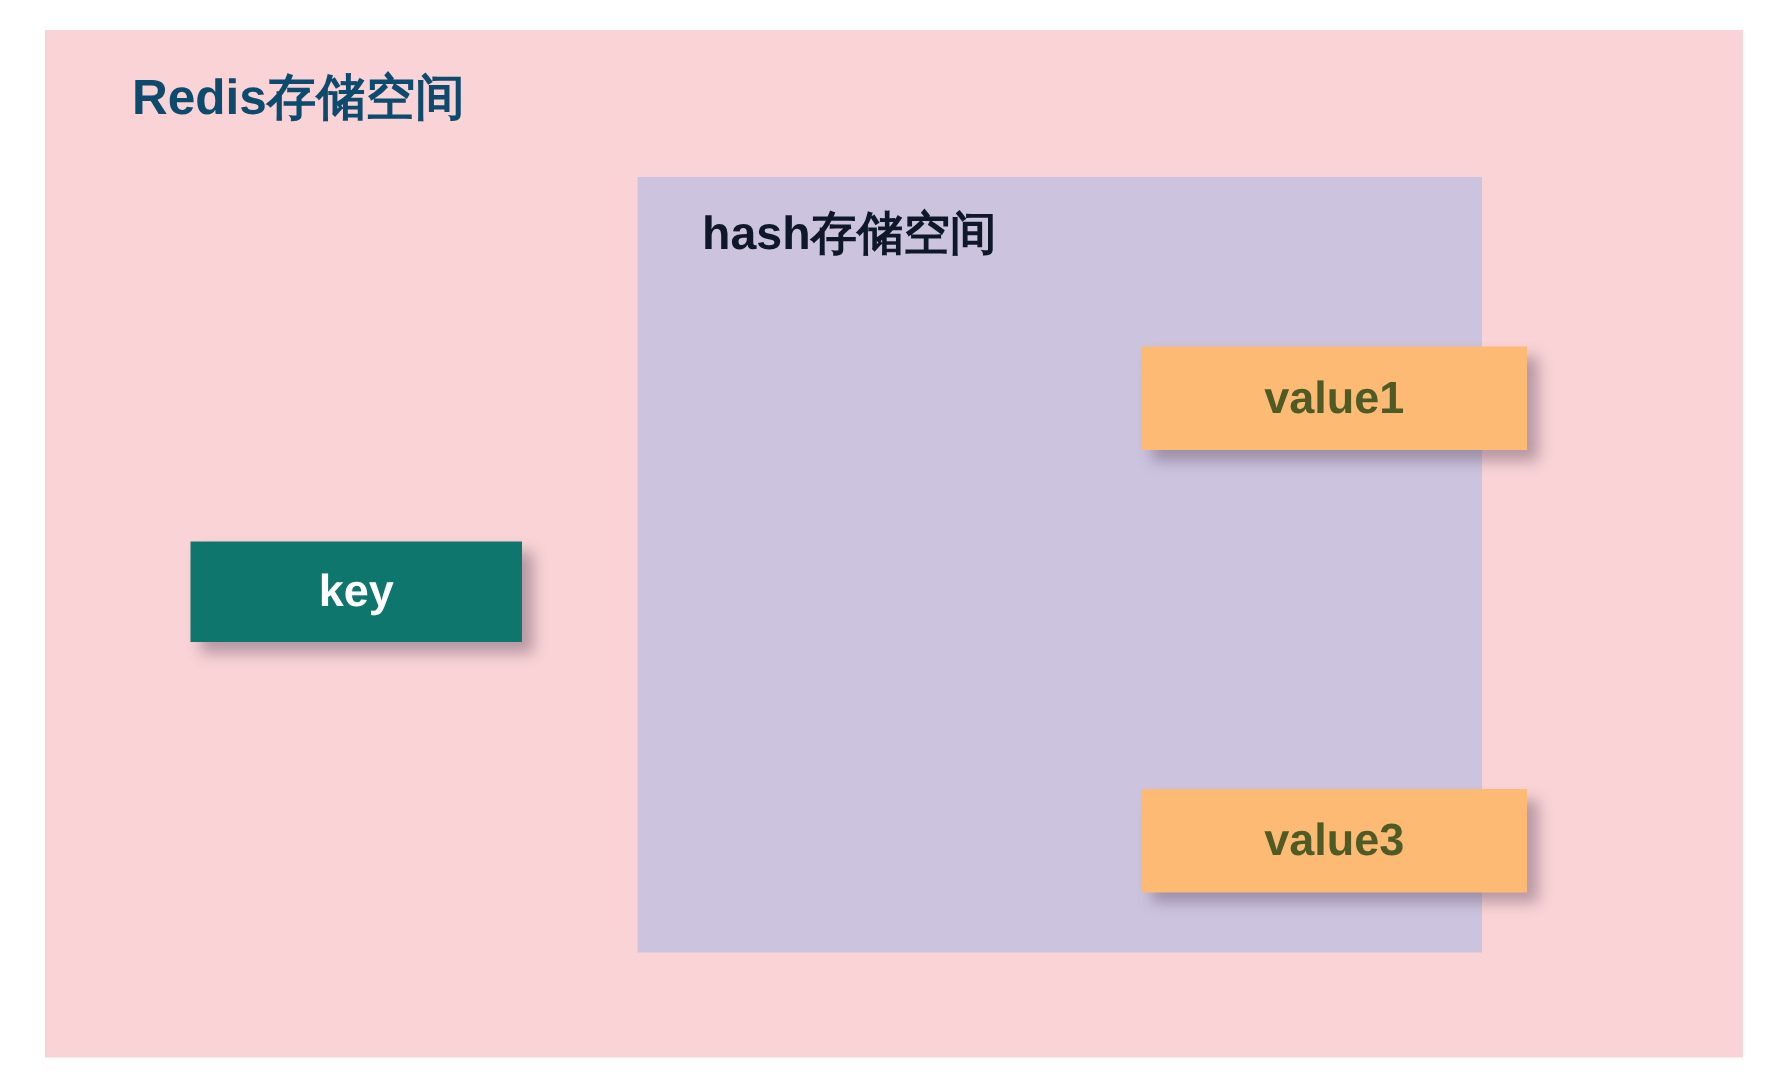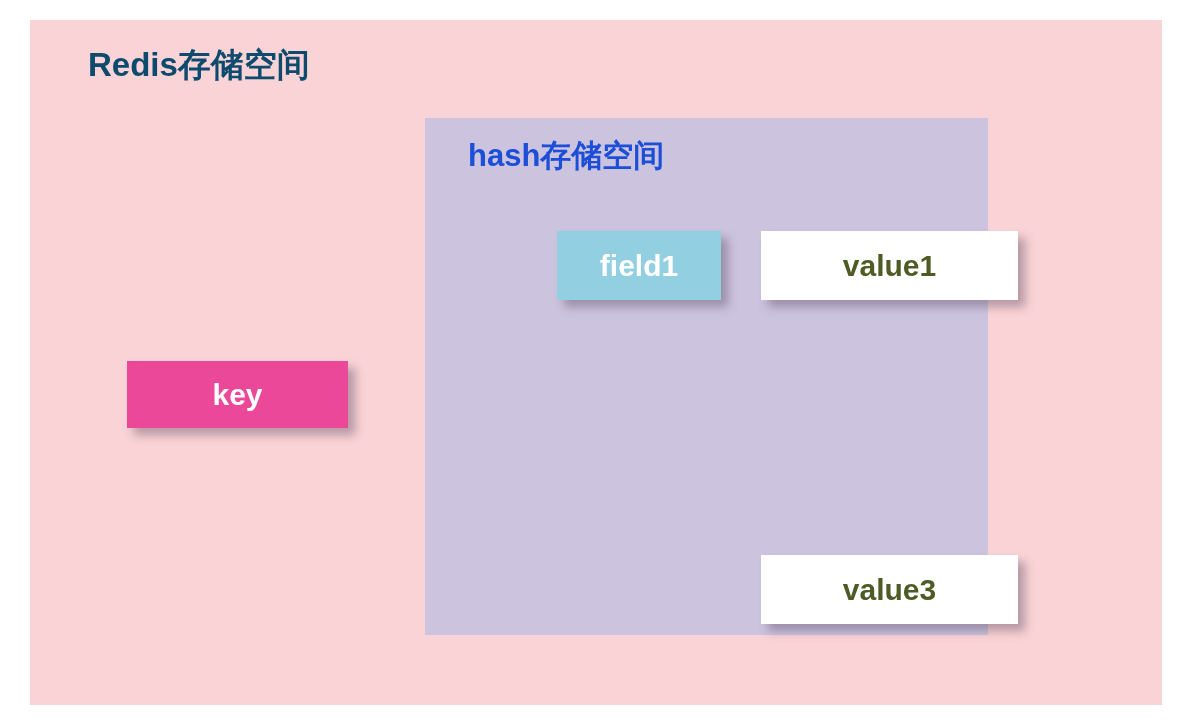--- a/index.html
+++ b/index.html
@@ -55,21 +55,21 @@
     height: 517px;
     background: #ccc4df;
   }
 
   .hash-title {
     position: absolute;
     left: 43px;
     top: 19px;
     font-size: 31px;
     font-weight: bold;
-    color: #1d4ed8;
+    color: #0f172a;
     white-space: nowrap;
     line-height: 1.25;
   }
 
   
   .box {
     position: absolute;
     display: flex;
     align-items: center;
     justify-content: center;
@@ -77,35 +77,35 @@
     box-sizing: border-box;
   }
   .box-label {
     font-size: 30px;
     font-weight: bold;
     white-space: nowrap;
     line-height: 1;
   }
 
   .box.key-box {
-    background: #ec4899;
+    background: #0f766e;
   }
   .box.key-box .box-label {
     color: #ffffff;
   }
 
   .box.field-box {
     background: #92cfe0;
   }
   .box.field-box .box-label {
     color: #ffffff;
   }
 
   .box.value-box {
-    background: #ffffff;
+    background: #fdba74;
   }
   .box.value-box .box-label {
     color: #4f5b24;
   }
 
   
   .key-box {
     left: 97px;
     top: 341px;
     width: 221px;
@@ -122,42 +122,39 @@
   .field-row-2 { top: 261px; }
   .field-row-3 { top: 408px; }
 
   .value-box {
     left: 336px;
     width: 257px;
     height: 69px;
   }
   .value-row-1 { top: 113px; }
   .value-row-2 { top: 261px; }
-  .value-row-3 { top: 408px; margin-top: 29px; }
+  .value-row-3 { top: 408px; }
 </style>
 </head>
 <body>
 
 <div id="canvas">
 
   <div class="redis-space">
 
     <div class="redis-title">Redis存储空间</div>
 
     <div class="box key-box">
       <span class="box-label">key</span>
     </div>
 
     <div class="hash-space">
 
       <div class="hash-title">hash存储空间</div>
 
-      <div class="box field-box field-row-1">
-        <span class="box-label">field1</span>
-      </div>
       <div class="box value-box value-row-1">
         <span class="box-label">value1</span>
       </div>
 
 
       <div class="box value-box value-row-3">
         <span class="box-label">value3</span>
       </div>
 
     </div>

